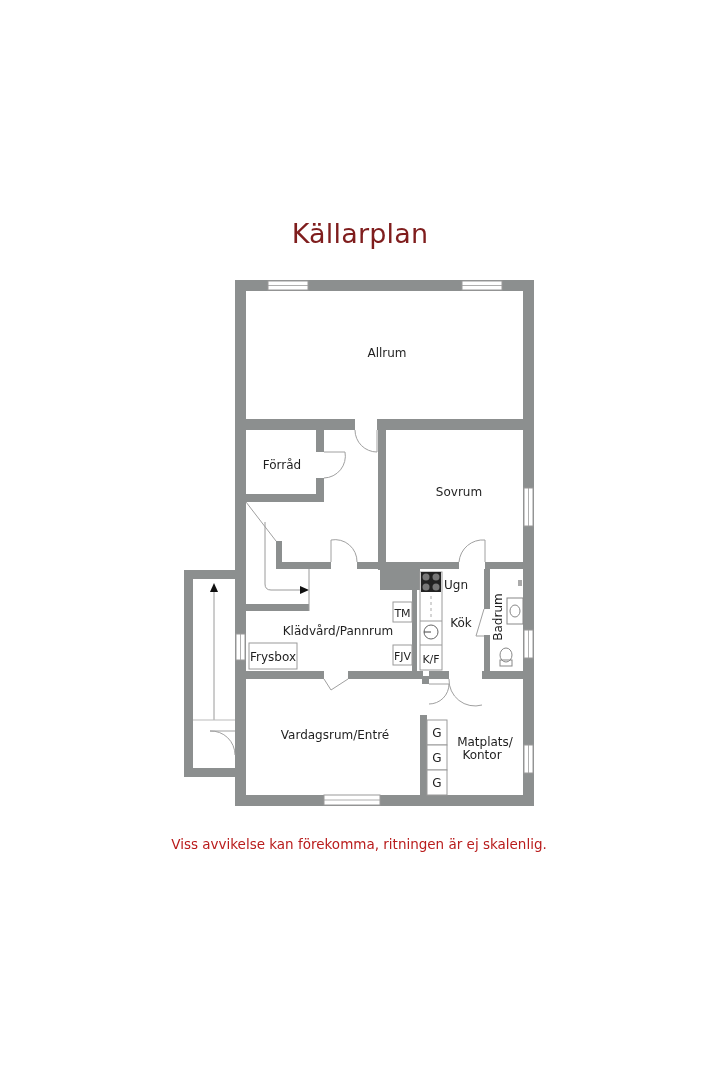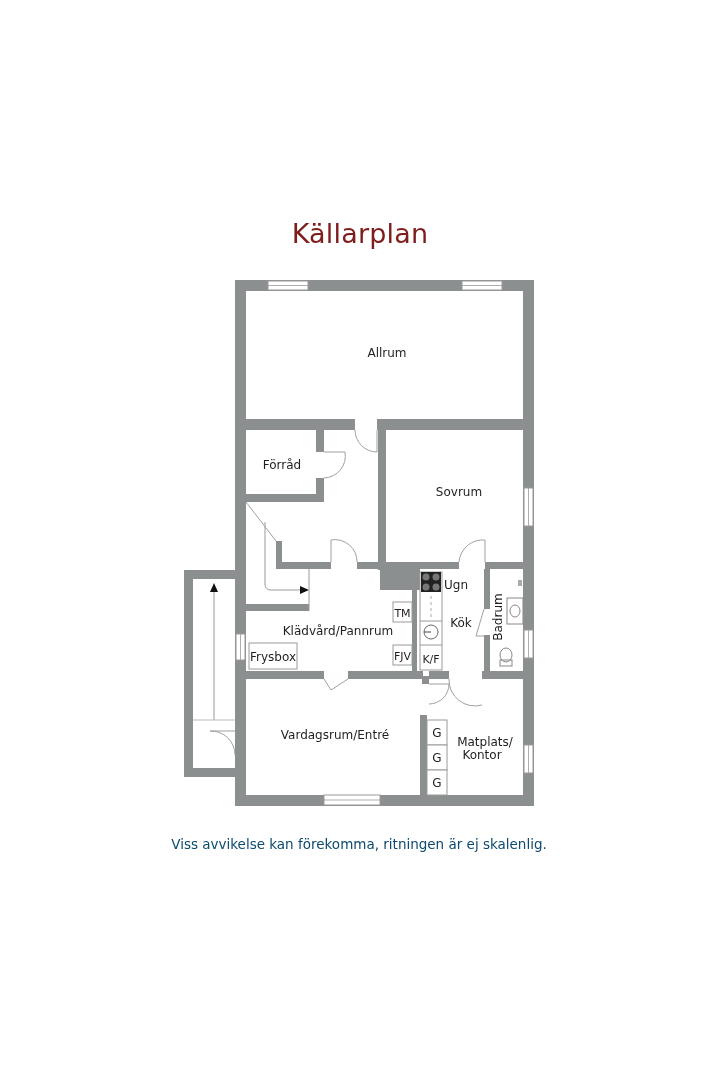--- a/index.html
+++ b/index.html
@@ -1,18 +1,18 @@
 <!DOCTYPE html>
 <html><head>
   <meta charset="utf-8">
   <style>
     html, body { margin: 0; padding: 0; background: #ffffff; }
     body { width: 720px; height: 1080px; position: relative; overflow: hidden; font-family: "DejaVu Sans", sans-serif; }
     .title { position: absolute; left: 0; width: 720px; top: 218px; text-align: center; font-size: 27px; color: #7f1d1d; font-family: "DejaVu Sans", sans-serif; letter-spacing: 0.2px; }
-    .disclaimer { position: absolute; left: 0; width: 718px; top: 836px; text-align: center; font-size: 13.5px; color: #0c4a6e; font-family: "DejaVu Sans", sans-serif; }
+    .disclaimer { position: absolute; left: 0; width: 718px; top: 836px; text-align: center; font-size: 13.5px; color: #b91c1c; font-family: "DejaVu Sans", sans-serif; }
     svg.plan { position: absolute; left: 0; top: 0; }
     .lbl { font-family: "DejaVu Sans", sans-serif; fill: #1f1f1f; }
   </style>
 </head>
 <body>
 
 <div class="title">Källarplan</div>
 
 <svg class="plan" width="720" height="1080" viewBox="0 0 720 1080">
   <g fill="#8c8f8f">

